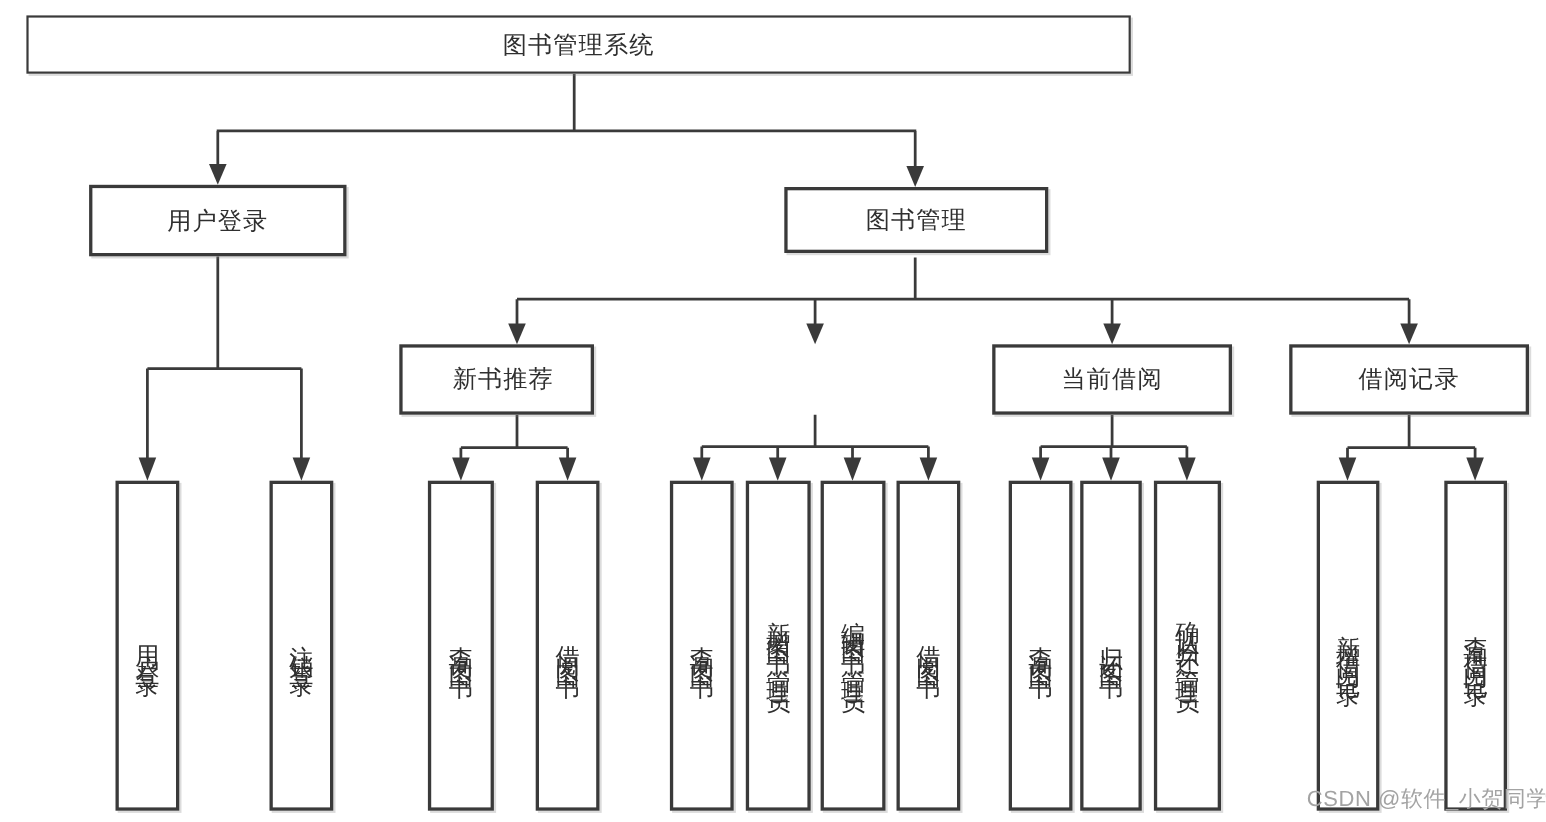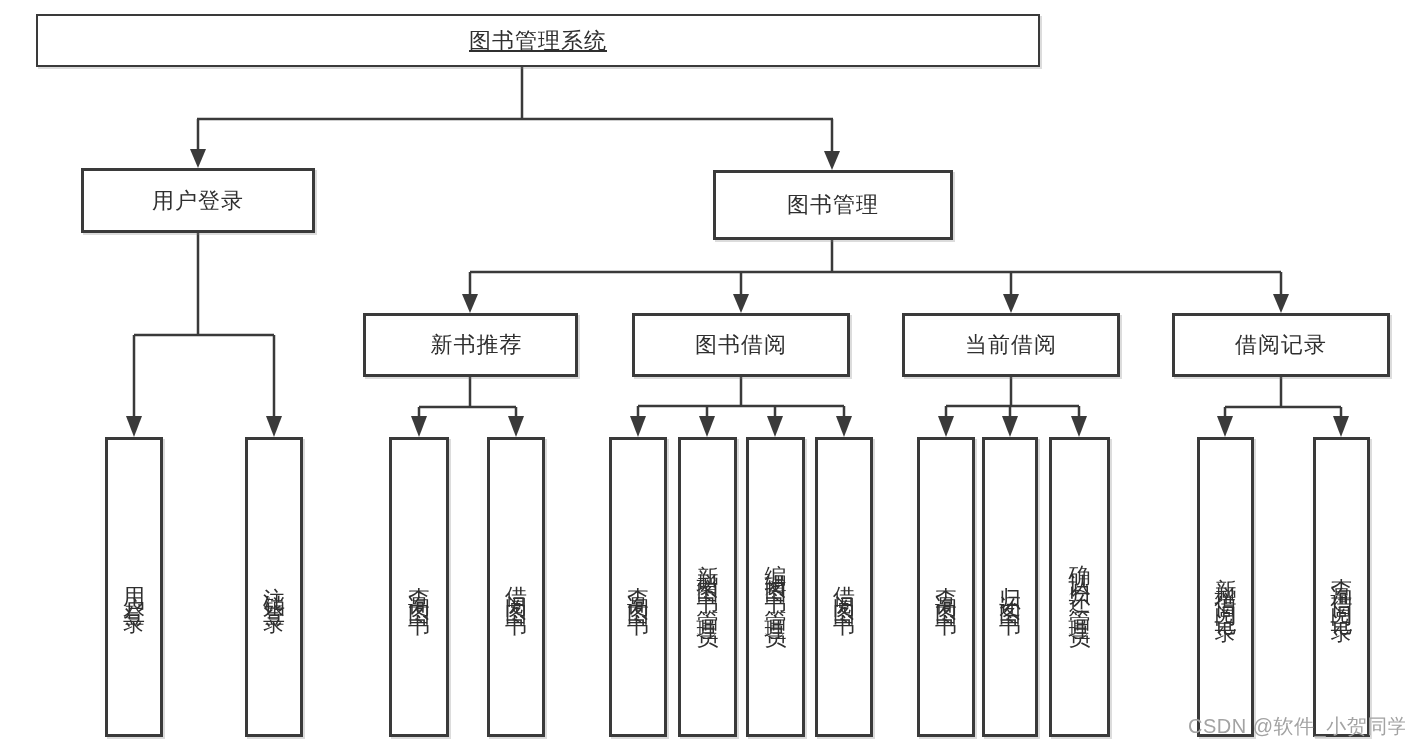--- a/index.html
+++ b/index.html
@@ -109,36 +109,33 @@
       <polygon points="767,416 783,416 775,437"></polygon>
       <polygon points="836,416 852,416 844,437"></polygon>
       <polygon points="938,416 954,416 946,437"></polygon>
       <polygon points="1002,416 1018,416 1010,437"></polygon>
       <polygon points="1071,416 1087,416 1079,437"></polygon>
       <polygon points="1217,416 1233,416 1225,437"></polygon>
       <polygon points="1333,416 1349,416 1341,437"></polygon>
     </g>
   </svg>
 
-  <div class="node root" style="left:36px; top:14px; width:1004px; height:53px;text-decoration:underline;">
+  <div class="node root" style="left:24px; top:14px; width:1004px; height:53px;">
     <span class="h-label">图书管理系统</span>
   </div>
 
   <div class="node" style="left:81px; top:168px; width:234px; height:65px;">
     <span class="h-label">用户登录</span>
   </div>
-  <div class="node" style="left:713px; top:170px; width:240px; height:70px;">
+  <div class="node" style="left:713px; top:170px; width:240px; height:60px;">
     <span class="h-label">图书管理</span>
   </div>
 
-  <div class="node lvl3" style="left:363px; width:215px;padding-left:12px;">
+  <div class="node lvl3" style="left:363px; width:177px;padding-left:12px;">
     <span class="h-label">新书推荐</span>
-  </div>
-  <div class="node lvl3" style="left:632px; width:218px;">
-    <span class="h-label">图书借阅</span>
   </div>
   <div class="node lvl3" style="left:902px; width:218px;text-align:center;">
     <span class="h-label">当前借阅</span>
   </div>
   <div class="node lvl3" style="left:1172px; width:218px;">
     <span class="h-label">借阅记录</span>
   </div>
 
   <div class="node leaf" style="left:105px; width:58px;">
     <span class="v-label">用户登录</span>

